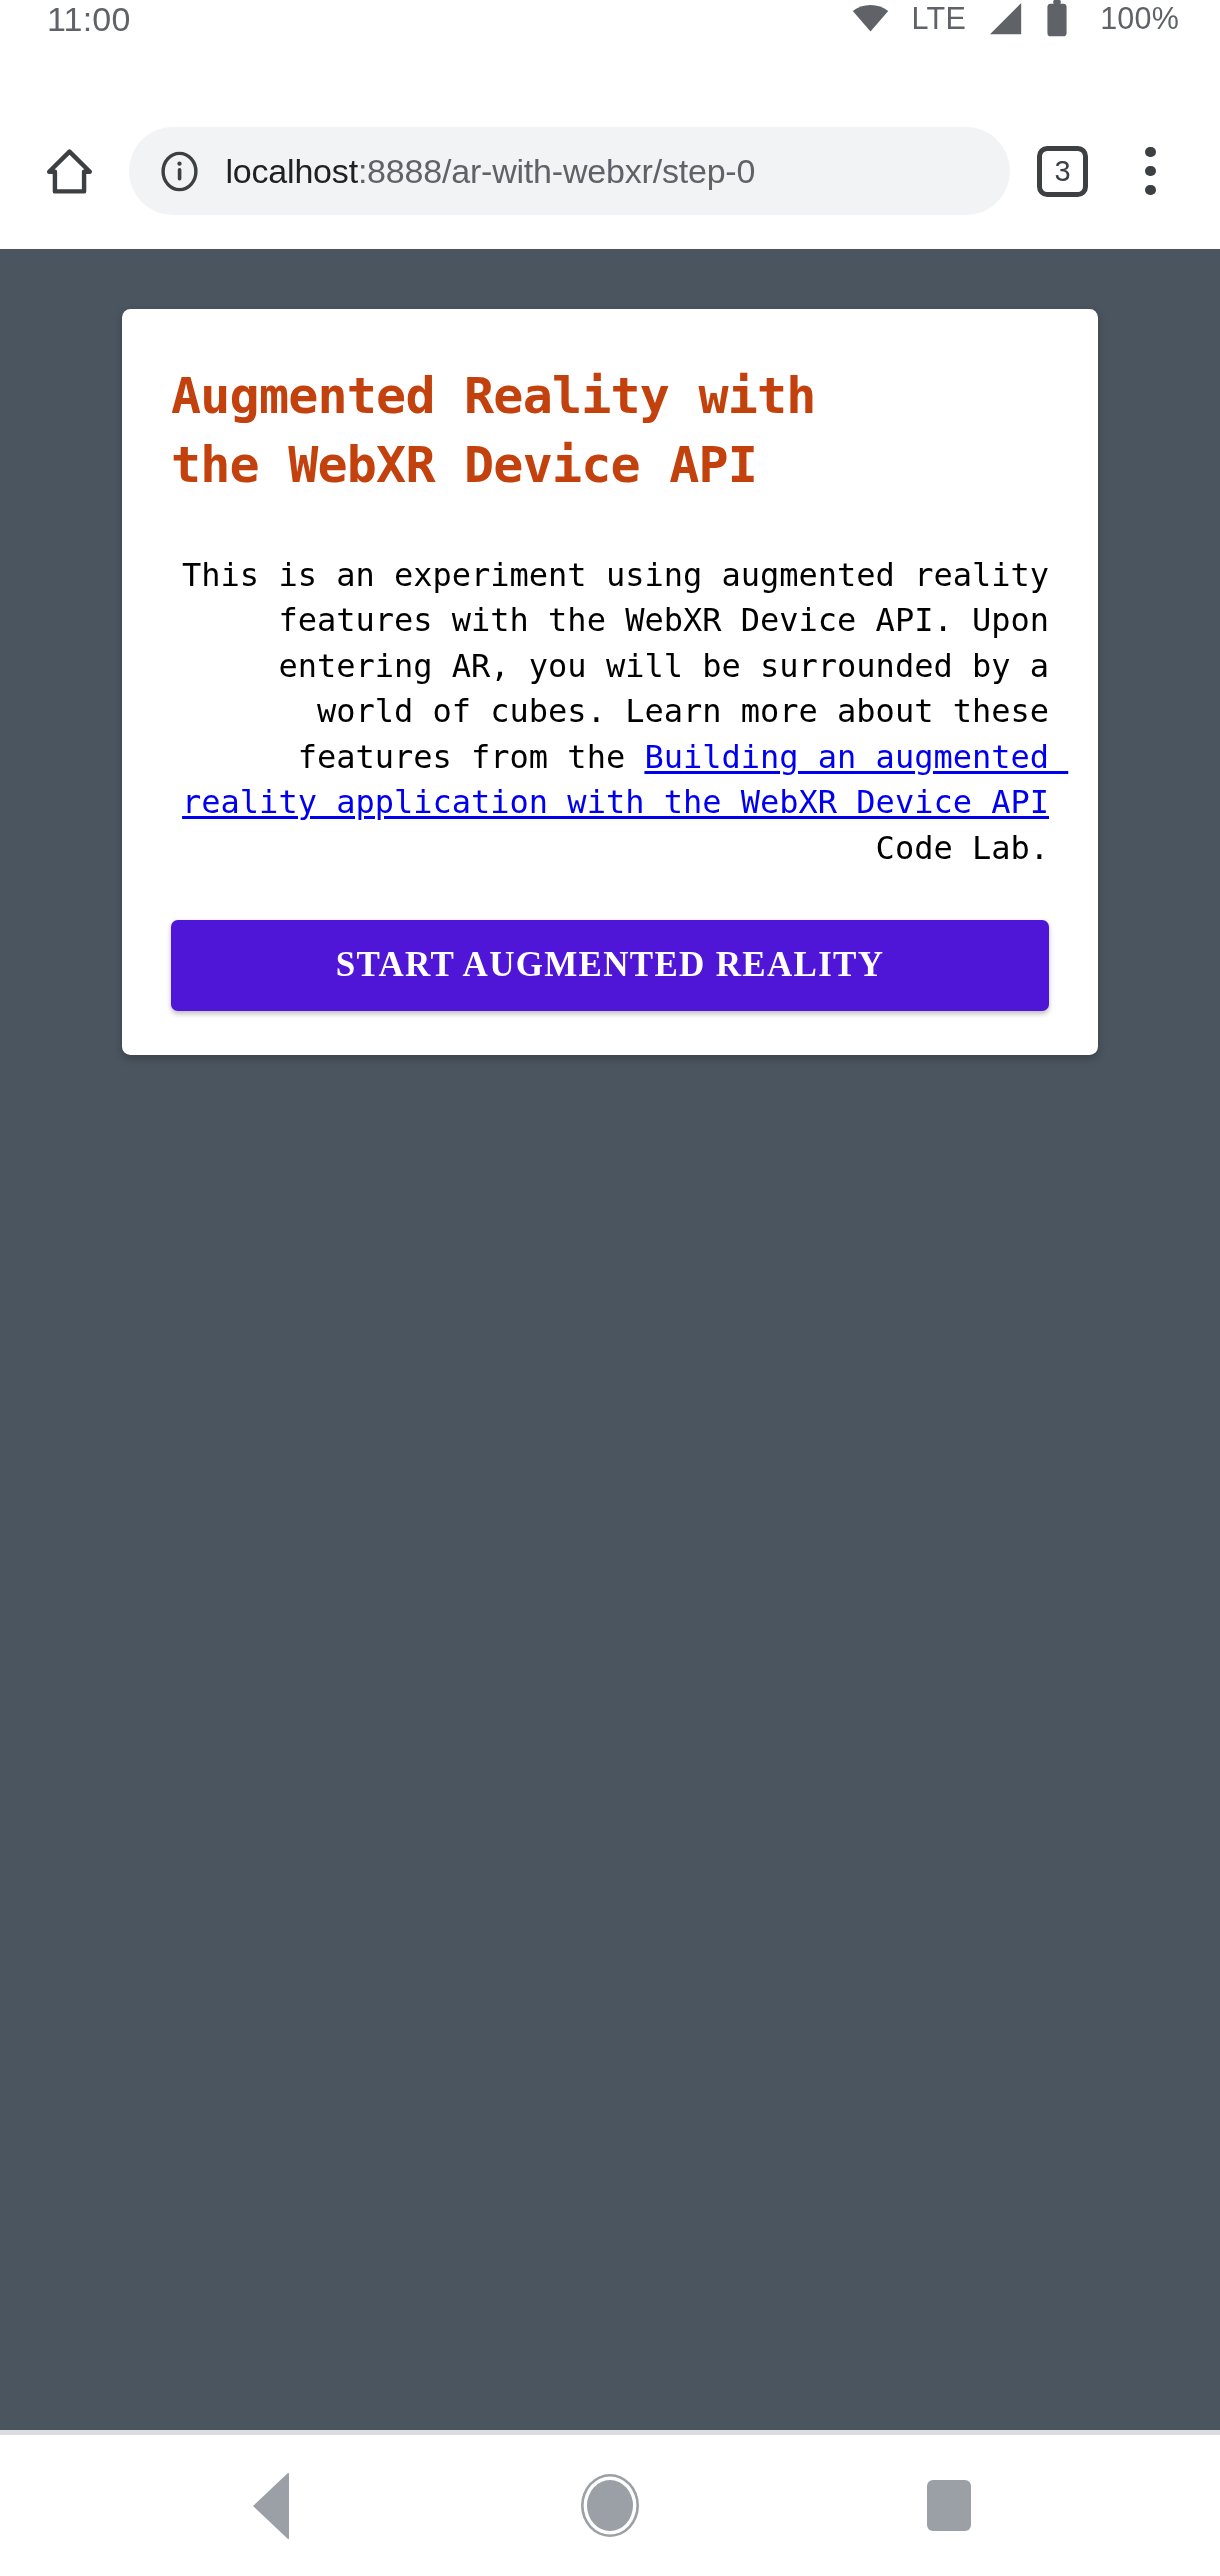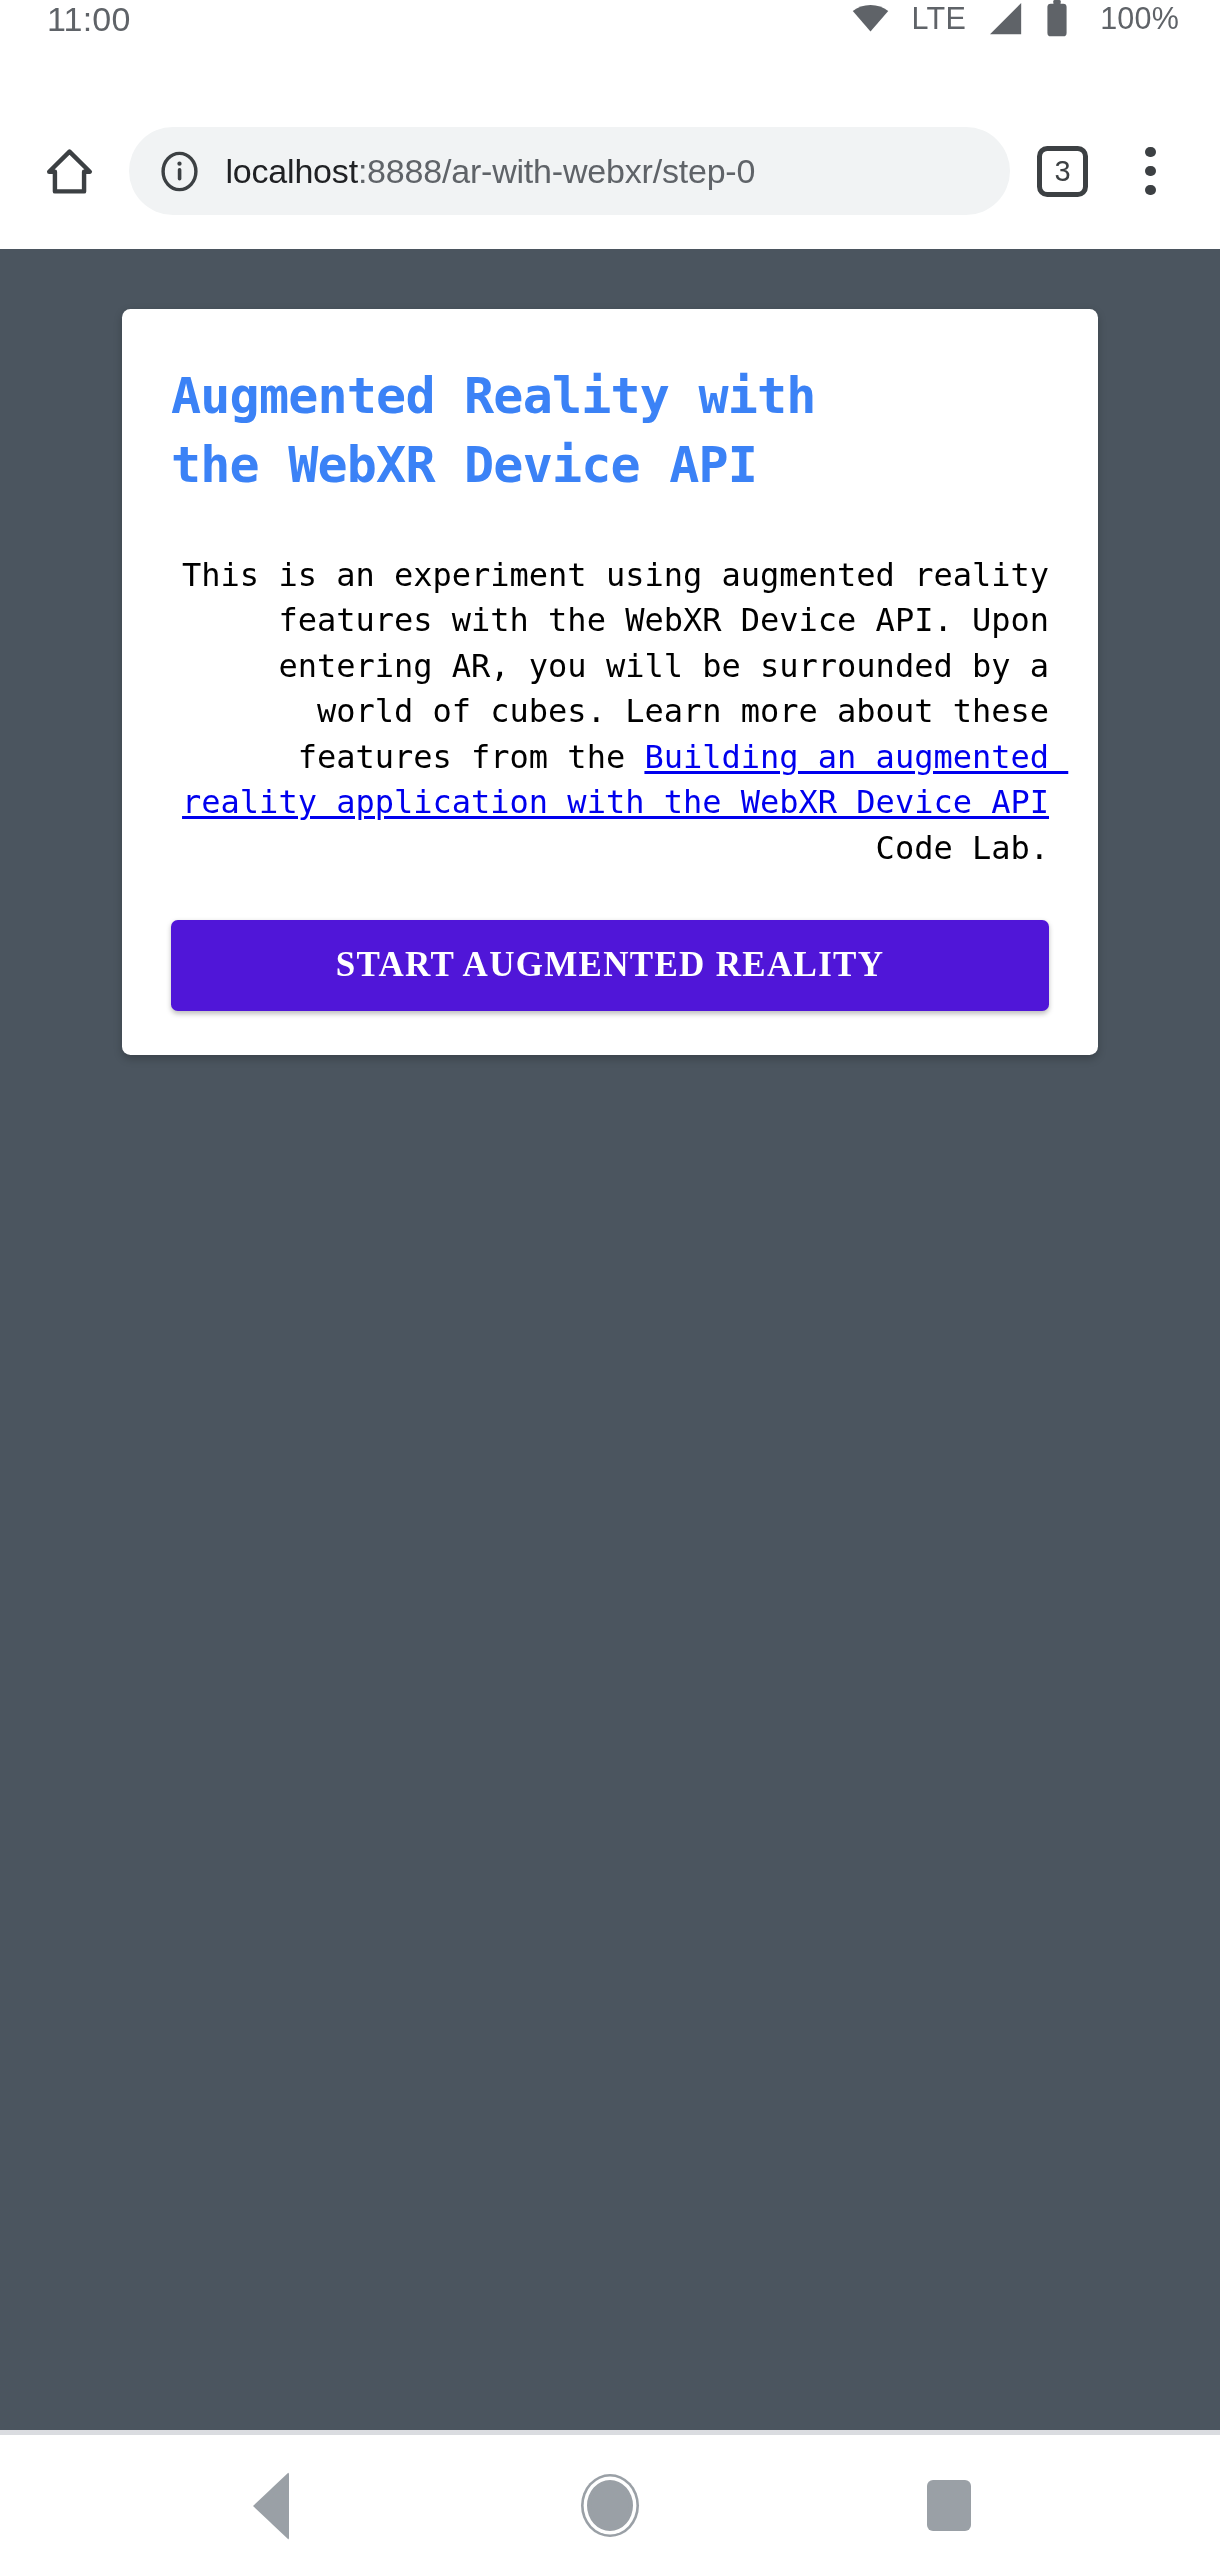--- a/index.html
+++ b/index.html
@@ -144,21 +144,21 @@
     background: #ffffff;
     border-radius: 8.5px;
     box-shadow: 0 3.4px 8.5px rgba(0,0,0,0.22);
     padding: 53px 49px 44px 49px;
   }
 
   .card-title {
     font-family: "DejaVu Sans Mono", monospace;
     font-size: 50px;
     line-height: 1.38;
-    color: #3b82f6;
+    color: #c2410c;
     font-weight: 700;
     letter-spacing: -0.8px;
     margin-bottom: 53px;
     white-space: pre-line;
   }
 
   .card-body {
     font-family: "DejaVu Sans Mono", monospace;
     font-size: 32px;
     line-height: 1.42;

